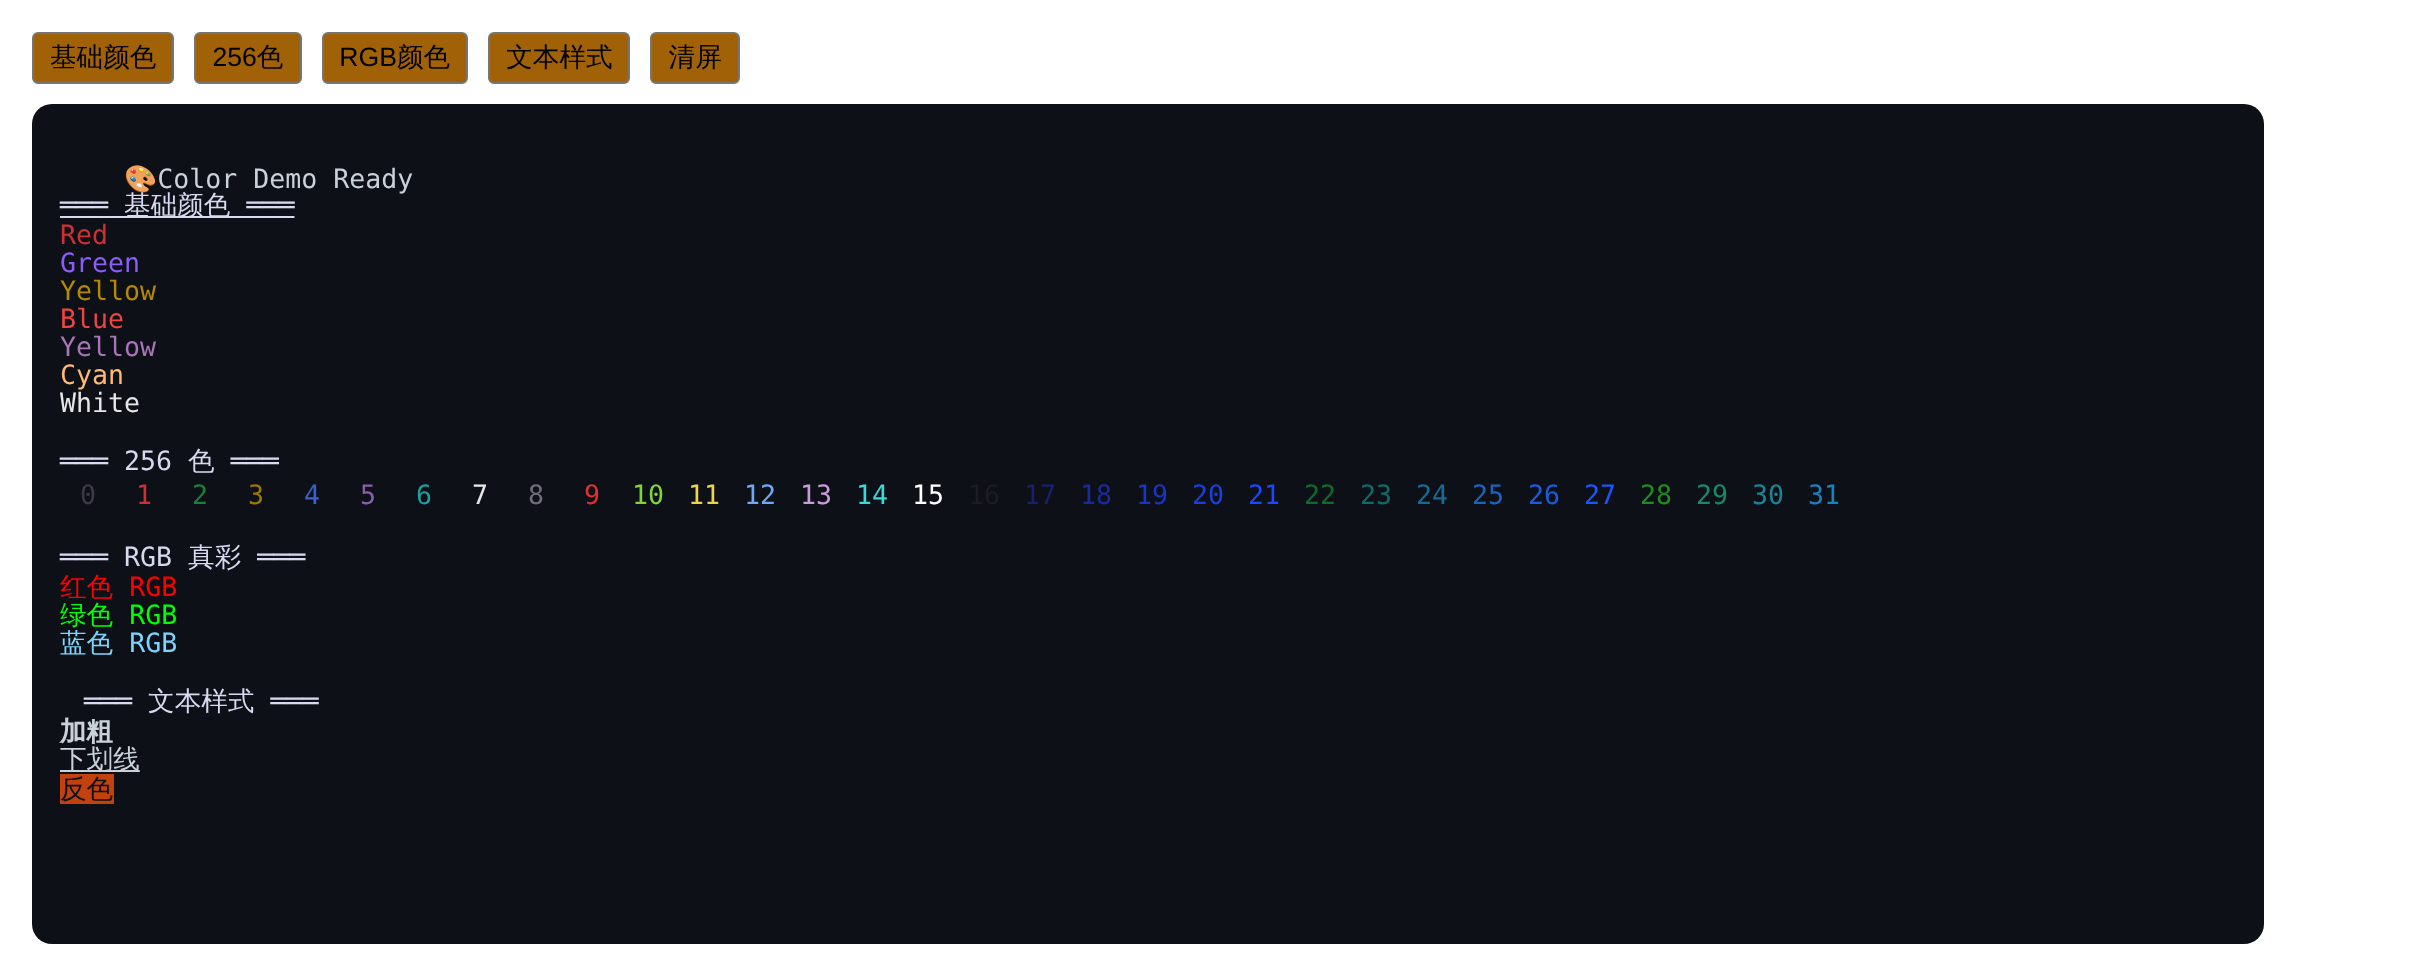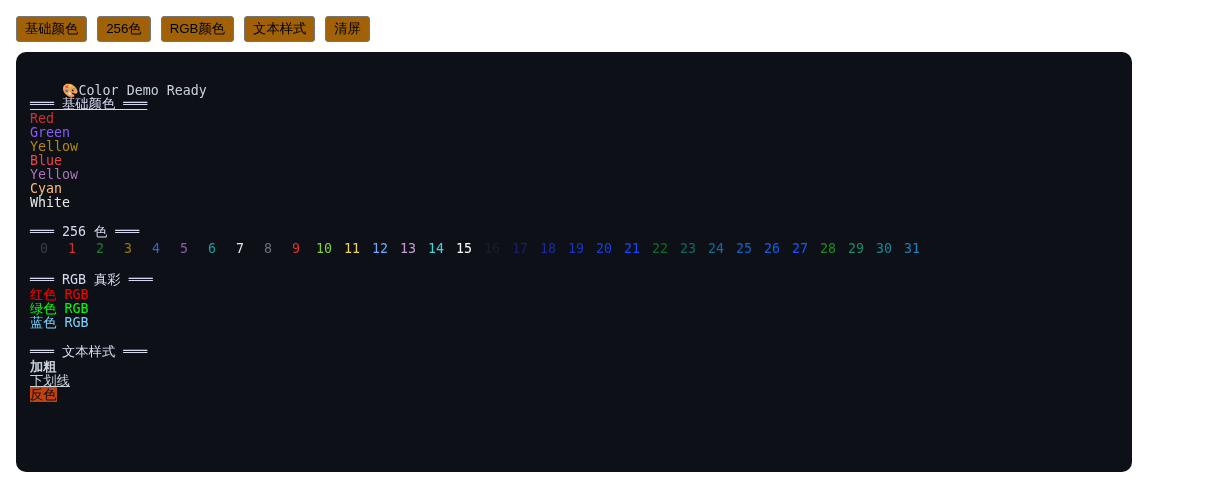--- a/index.html
+++ b/index.html
@@ -113,20 +113,20 @@
   <div class="blank"></div>
 
   <div class="line hdr" style="height:16px;line-height:16px;">═══ RGB 真彩 ═══</div>
   <div>
     <div class="line" style="color:#ff0000"><span>红色</span> <span>RGB</span></div>
     <div class="line" style="color:#00ff00"><span>绿色</span> <span>RGB</span></div>
     <div class="line" style="color:#7dd3fc"><span>蓝色</span> <span>RGB</span></div>
   </div>
   <div class="blank"></div>
 
-  <div class="line hdr" style="height:16px;line-height:16px;">═══ 文本样式 ═══</div>
+  <div class="line hdr" style="height:16px;line-height:16px;margin-left:12px;">═══ 文本样式 ═══</div>
   <div>
     <div class="line"><span class="b">加粗</span></div>
     <div class="line"><span class="u">下划线</span></div>
     <div class="line"><span class="inv">反色</span></div>
   </div>
 
 </div>
 
 </body></html>

